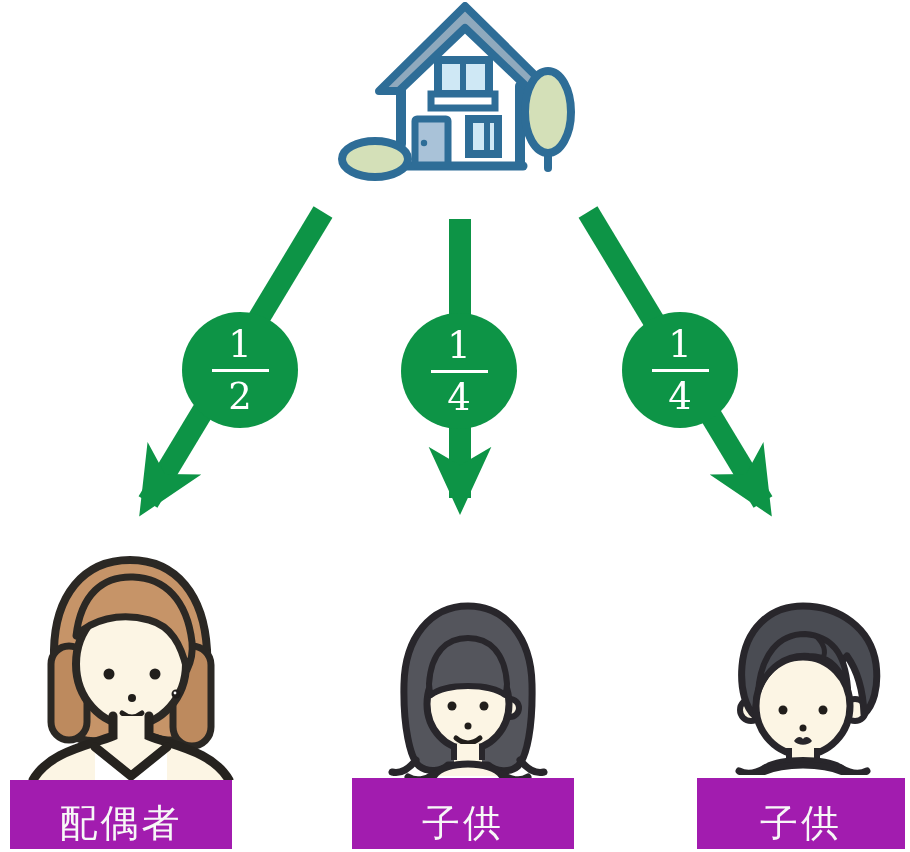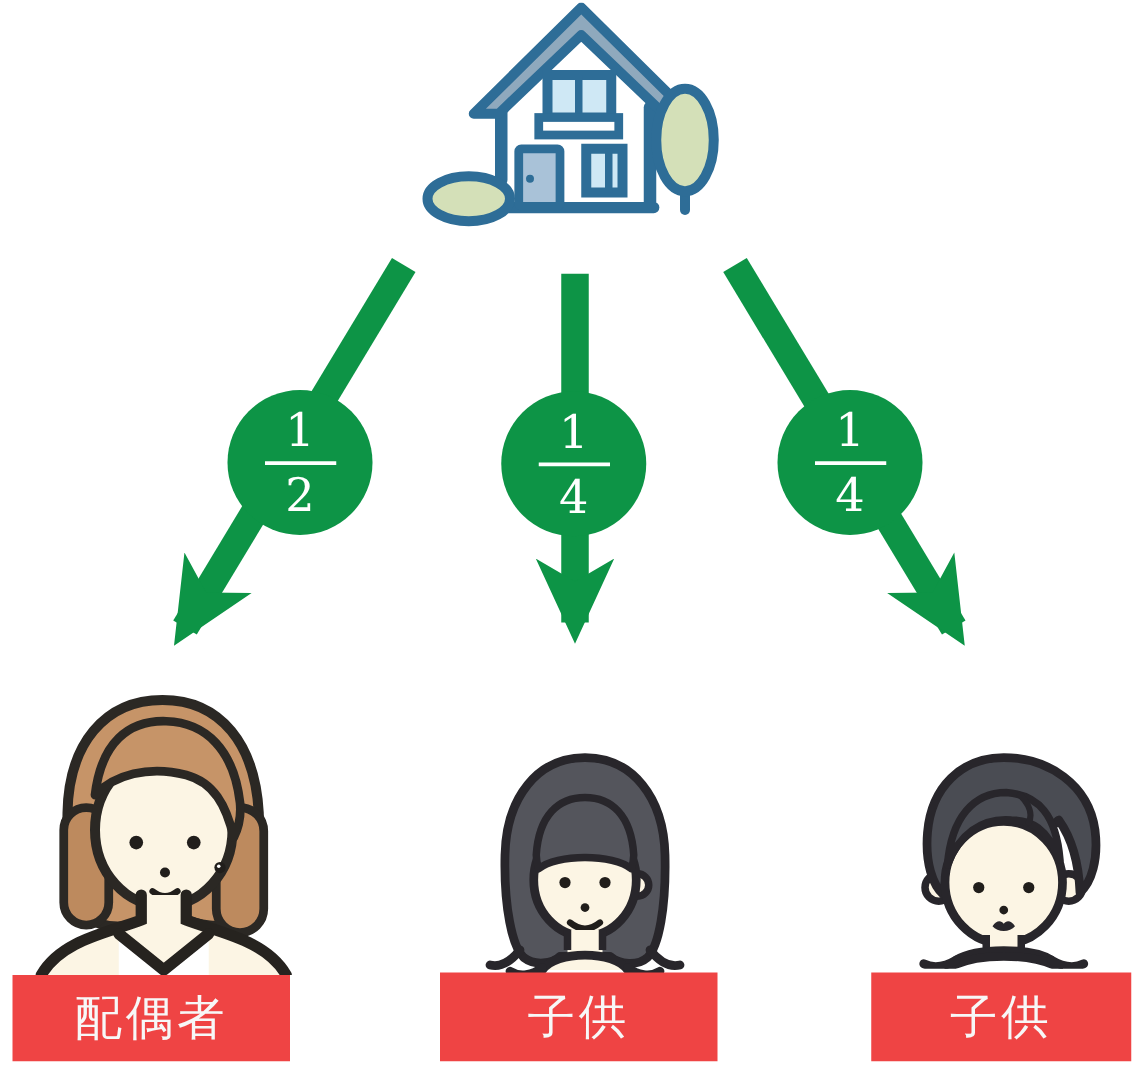--- a/index.html
+++ b/index.html
@@ -11,22 +11,22 @@
   
   .fraction{
     position:absolute;width:116px;height:116px;
     display:flex;flex-direction:column;align-items:center;justify-content:center;
     color:#ffffff;font-family:"DejaVu Serif",serif;
   }
   .fraction .num,.fraction .den{font-size:37px;line-height:1;display:block;}
   .fraction .bar{display:block;width:57px;height:3px;background:#ffffff;margin:6px 0;}
   
   .nameplate{
-    position:absolute;background:#ef4444;color:#f7f7f7;
-    display:flex;align-items:center;justify-content:center;
+    position:absolute;background:#a21caf;color:#f7f7f7;
+    display:flex;align-items:flex-end;justify-content:center;
     font-size:38px;letter-spacing:3px;font-weight:500;
   }
 </style>
 </head>
 <body>
 
 <div class="canvas">
 
   <svg class="abs" style="left:335px;top:2px" width="245" height="180" viewBox="0 0 245 180">
 

